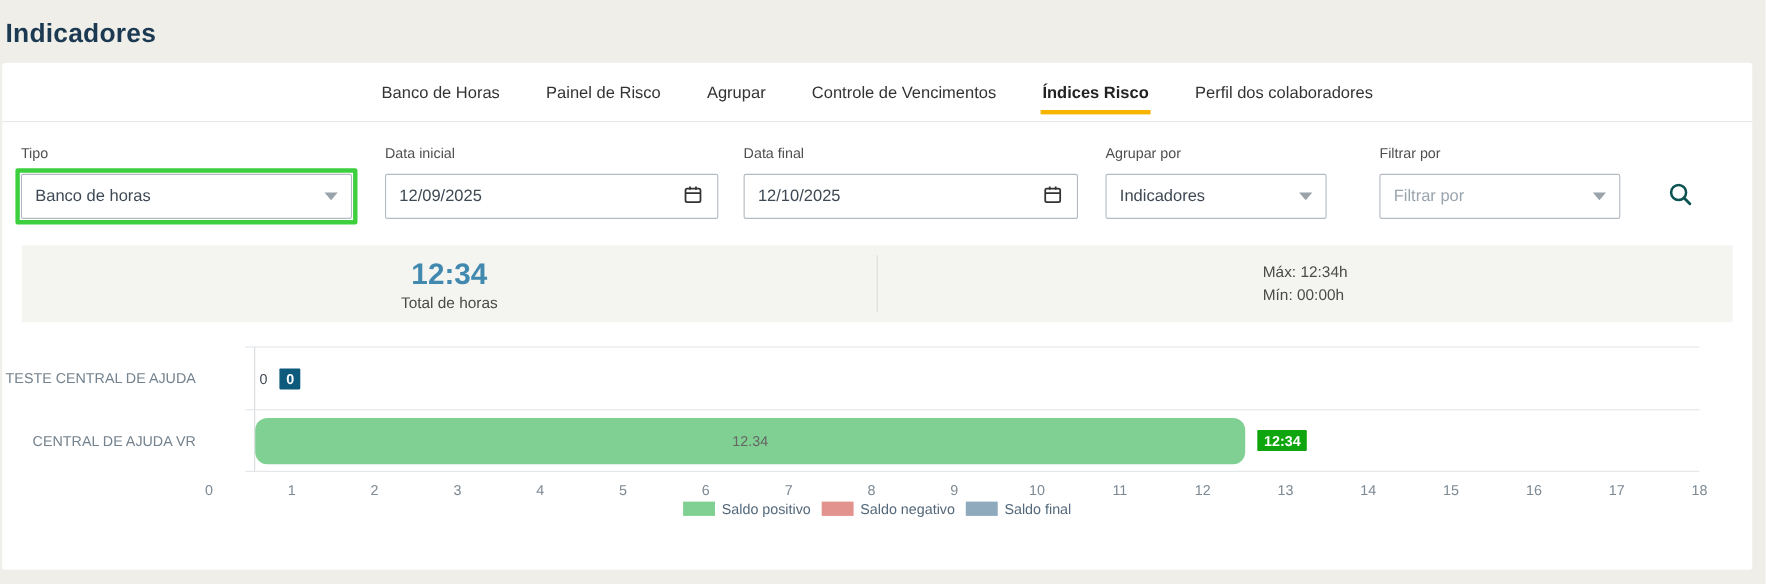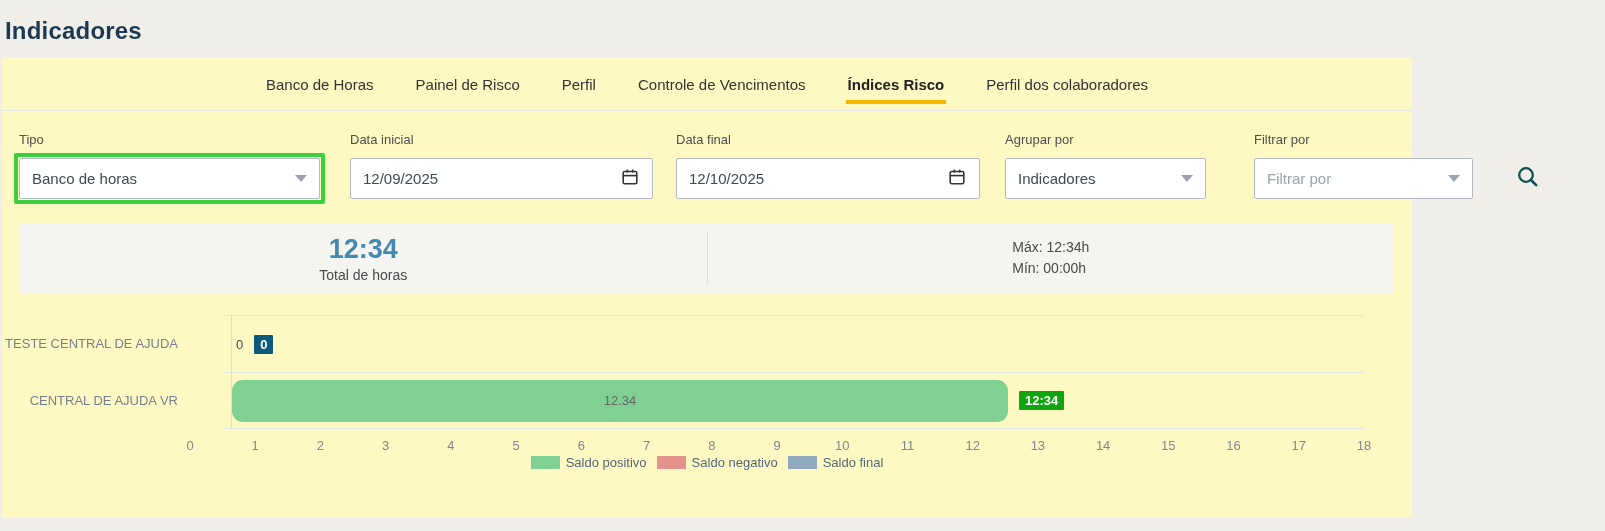--- a/index.html
+++ b/index.html
@@ -7,22 +7,22 @@
     width:1605px;height:531px;overflow:hidden;position:relative;
     background:#f0eee9;
     font-family:"Liberation Sans",sans-serif;
     -webkit-font-smoothing:antialiased;
   }
   .page-title{
     position:absolute;left:5px;top:17px;margin:0;
     font-size:24px;font-weight:700;color:#1b3a52;letter-spacing:.2px;
   }
   .panel{
-    position:absolute;left:2px;top:57px;width:1410px;height:461px;
-    background:#fef9c3;border-radius:3px;
+    position:absolute;left:2px;top:57px;width:1591px;height:461px;
+    background:#ffffff;border-radius:3px;
   }
   
   .tab-bar{
     display:flex;justify-content:center;gap:38px;
     padding-top:19px;border-bottom:1px solid #e7e7e5;
   }
   .tab{
     position:relative;font-size:15px;color:#333;padding:0 2px 17px;cursor:pointer;white-space:nowrap;
   }
   .tab.active{font-weight:700;color:#222;}
@@ -103,21 +103,21 @@
 </head>
 <body>
 
 <h1 class="page-title">Indicadores</h1>
 
 <div class="panel">
 
   <nav class="tab-bar">
       <div class="tab">Banco de Horas</div>
       <div class="tab">Painel de Risco</div>
-      <div class="tab">Perfil</div>
+      <div class="tab">Agrupar</div>
       <div class="tab">Controle de Vencimentos</div>
       <div class="tab active">Índices Risco</div>
       <div class="tab">Perfil dos colaboradores</div>
     </nav>
 
   <div class="filters">
 
     <div class="field w-tipo gap-a">
       <span class="field-label">Tipo</span>
       <div class="highlight">

